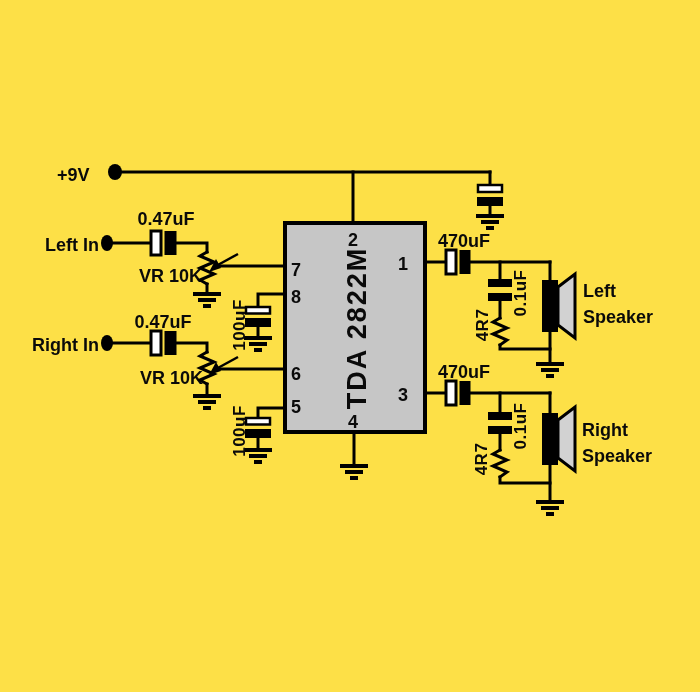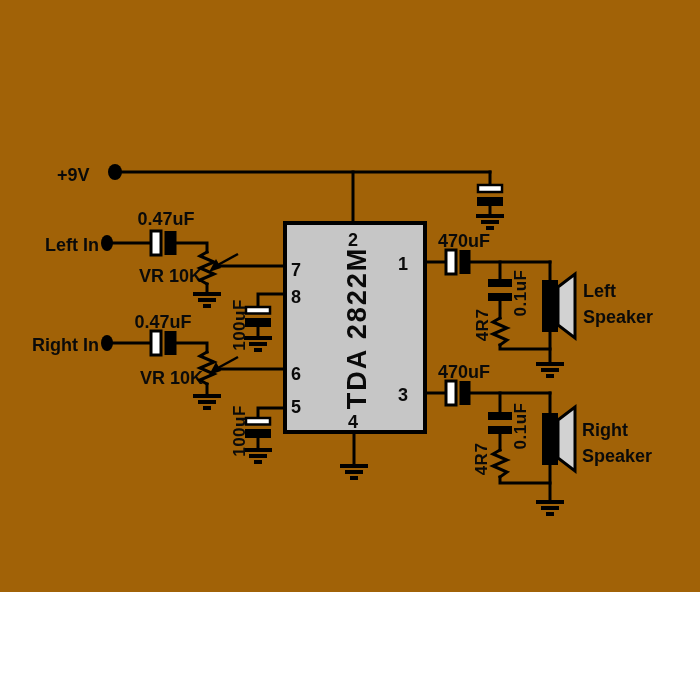--- a/index.html
+++ b/index.html
@@ -1,17 +1,17 @@
 <!DOCTYPE html>
 <html><head>
 <meta charset="utf-8">
 <style>
   html,body{margin:0;padding:0;background:#fff;}
   .canvas{
-    position:relative;width:700px;height:592px;background:#a16207;
+    position:relative;width:700px;height:692px;background:#fde047;
     font-family:"Liberation Sans",sans-serif;
   }
   svg text{
     font-family:"Liberation Sans",sans-serif;
     font-weight:bold;
     fill:#0a0a0a;
   }
   .lbl{font-size:18px;}
   .pin{font-size:18px;}
   .vlbl{font-size:17px;letter-spacing:.5px;}

